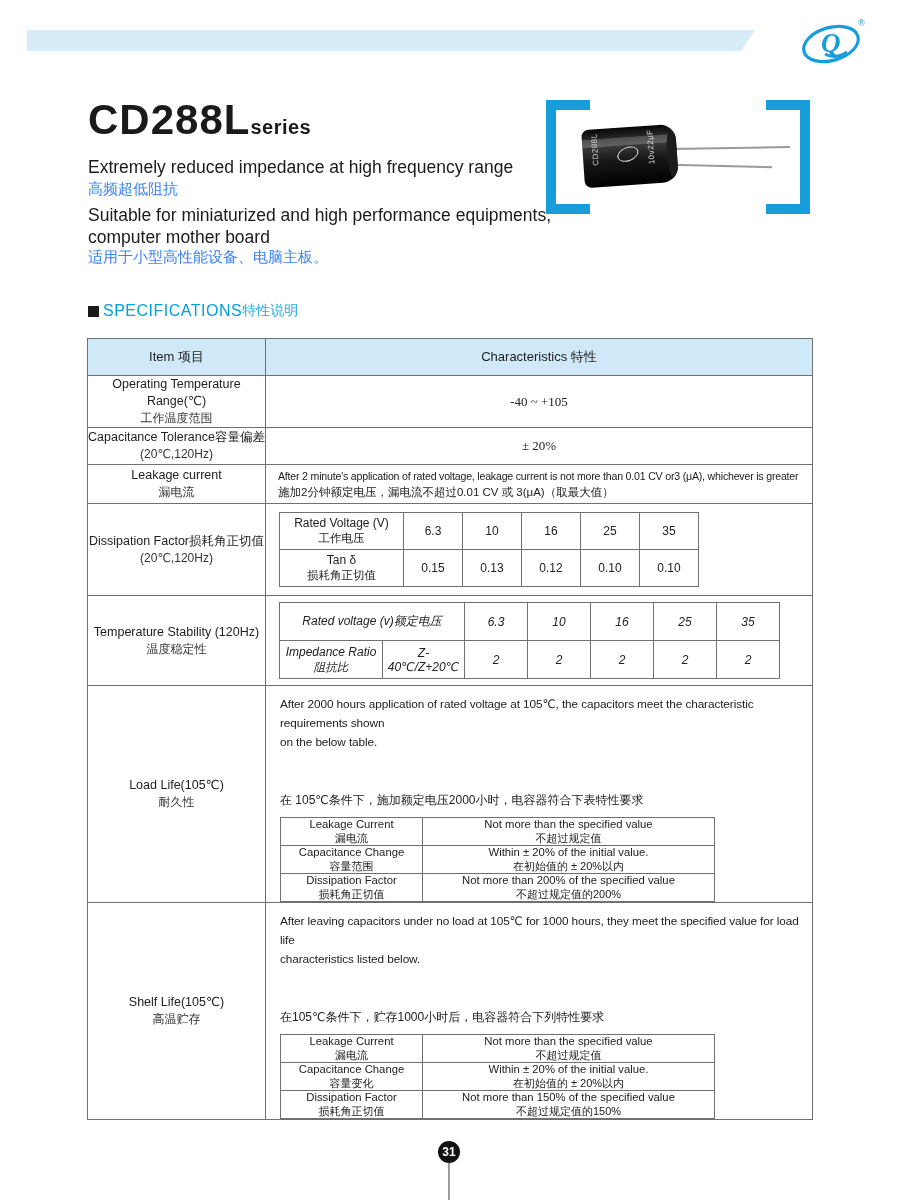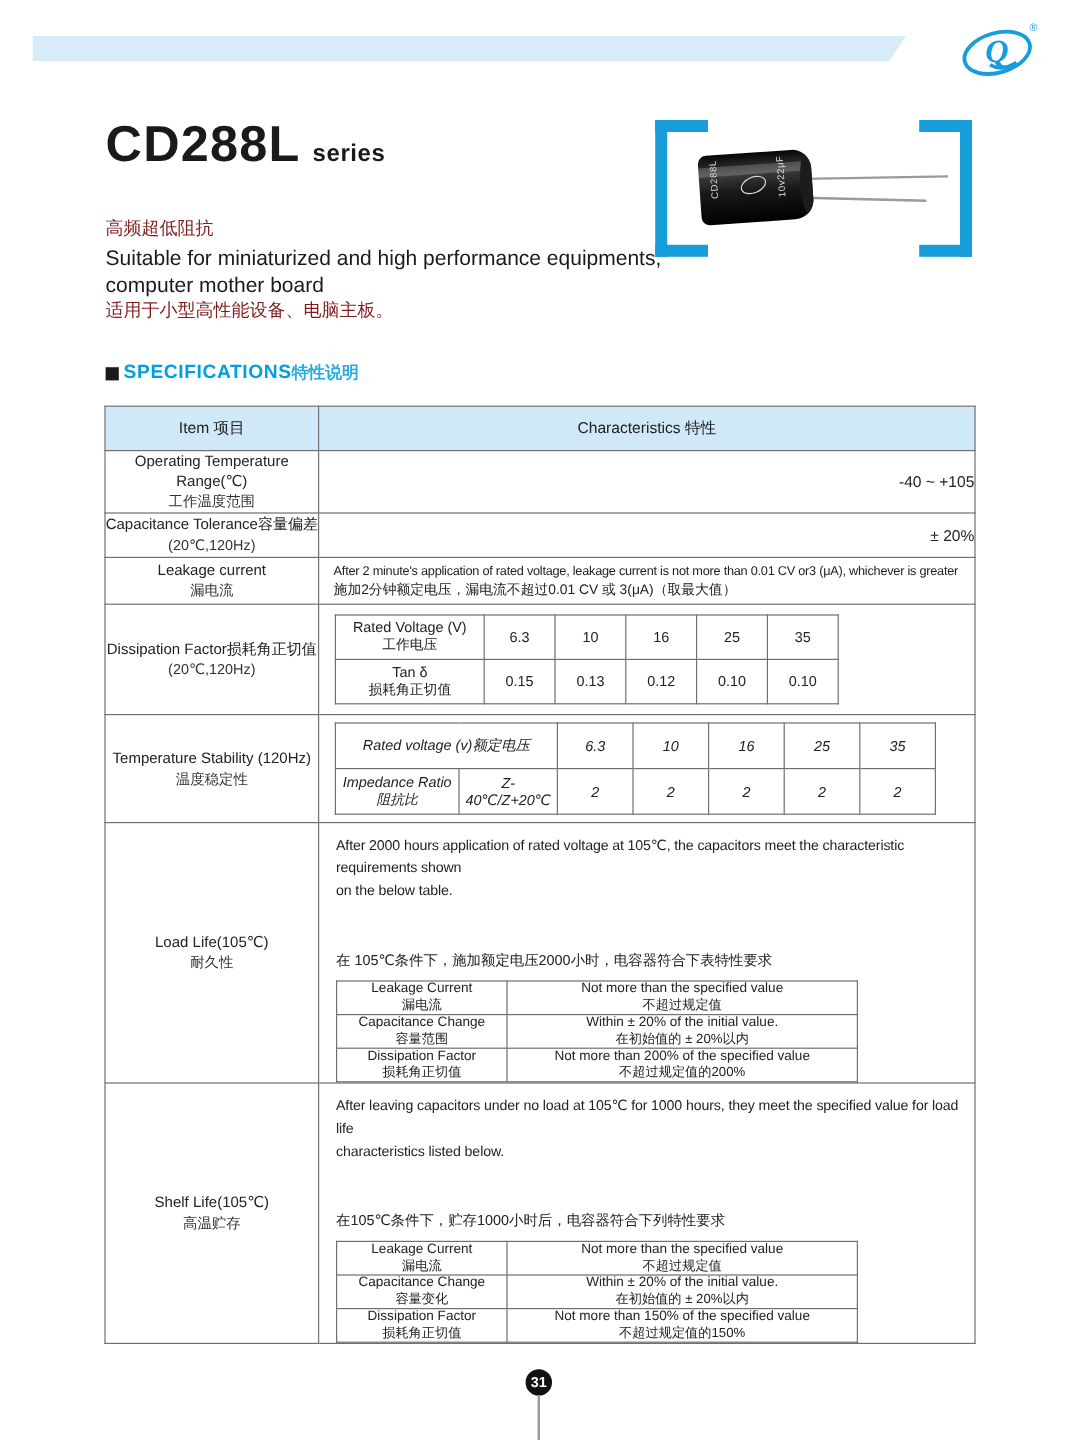--- a/index.html
+++ b/index.html
@@ -7,57 +7,57 @@
   #page { position:relative; width:900px; height:1200px; overflow:hidden; background:#fff; }
 
   
   .topband { position:absolute; left:27px; top:30px; width:728px; height:21px; background:#d7ecf9;
              clip-path:polygon(0 0,100% 0,calc(100% - 14px) 100%,0 100%); }
   .logo-wrap { position:absolute; left:795px; top:12px; width:80px; height:56px; }
 
   
   .title { position:absolute; left:88px; top:96px; font-weight:bold; color:#1a1a1a; letter-spacing:1px; }
   .title .big { font-size:42px; }
-  .title .small { font-size:20px; margin-left:10px; letter-spacing:0.5px; }
+  .title .small { font-size:20px; letter-spacing:0.5px; }
   .desc { position:absolute; left:88px; line-height:1.2; }
   .desc-en { font-size:17.5px; color:#1a1a1a; }
-  .desc-cn { font-size:15px; color:#7f1d1d; }
+  .desc-cn { font-size:15px; color:#3b82f6;font-family:Liberation Mono, monospace; }
 
   
   .bracket { position:absolute; top:100px; width:44px; height:114px; }
   .bracket.left  { left:546px; border-left:10px solid #189ddb; border-top:10px solid #189ddb; border-bottom:10px solid #189ddb; }
   .bracket.right { left:766px; border-right:10px solid #189ddb; border-top:10px solid #189ddb; border-bottom:10px solid #189ddb; }
   .cap-body { position:absolute; left:583px; top:127px; width:94px; height:58px;
               background:linear-gradient(180deg,#050505 0%,#3d3d3d 28%,#181818 55%,#000 100%);
               border-radius:7px 16px 16px 7px; transform:rotate(-4deg); overflow:hidden; }
   .cap-body .sheen { position:absolute; left:0; top:10px; width:100%; height:8px; background:rgba(255,255,255,0.18); }
   .cap-text { position:absolute; top:4px; writing-mode:vertical-rl; transform:rotate(180deg); color:#cfcfcf; font-size:8px; line-height:9px; letter-spacing:0.5px; }
   .cap-text.t1 { left:8px; }
   .cap-text.t2 { left:64px; color:#ddd; }
   .cap-logo { position:absolute; left:34px; top:20px; width:22px; height:14px; border:1.5px solid #d8d8d8; border-radius:50%; transform:rotate(-18deg); }
   .cap-cap { position:absolute; right:-4px; top:2px; width:14px; height:54px; background:#1c1c1c; border-radius:50%; }
   .lead { position:absolute; height:2px; background:#9a9a9a; }
   .lead.l1 { left:670px; top:147px; width:120px; transform:rotate(-1deg); }
   .lead.l2 { left:670px; top:165px; width:102px; transform:rotate(1.4deg); }
 
   
-  .sec-head { position:absolute; left:88px; top:302px; font-weight:bold; display:flex; align-items:center; }
+  .sec-head { position:absolute; left:88px; top:302px; font-weight:normal; display:flex; align-items:center; }
   .sec-sq { width:11px; height:11px; background:#1a1a1a; margin-right:4px; }
   .sec-en { color:#00a0e0; font-size:16px; letter-spacing:0.5px; }
   .sec-cn { color:#29abe2; font-size:14px; }
 
   
   table { border-collapse:collapse; }
   .spec { position:absolute; left:87px; top:338px; width:726px; table-layout:fixed; }
   .spec > tbody > tr > td, .spec > tbody > tr > th { border:1px solid #707070; vertical-align:middle; }
   .spec th { background:#cfe9f8; font-weight:normal; font-size:13px; color:#222; }
   .c-item { width:178px; text-align:center; }
   .lbl-en { font-size:12.5px; color:#222; line-height:17px; }
   .lbl-cn { font-size:12px; color:#333; line-height:17px; }
-  .val-center { text-align:right; font-size:13px; color:#222; }
+  .val-center { text-align:center; font-size:13px; color:#222;font-family:Liberation Serif, serif; }
   .leak-cell { padding:3px 0 3px 12px; }
   .leak-en { font-size:10.6px; letter-spacing:-0.2px; white-space:nowrap; line-height:16px; color:#222; }
   .leak-cn { font-size:11.5px; line-height:16px; color:#222; }
 
   
   .nest { margin-left:13px; }
   .nest td { border:1px solid #707070; text-align:center; font-size:12px; color:#222; }
   .nest .nlbl-en { font-size:12px; line-height:15px; }
   .nest .nlbl-cn { font-size:11.5px; line-height:15px; }
   .diss td { height:37px; }
@@ -96,20 +96,21 @@
       <path d="M30 42 q10 6 22 -2" fill="none" stroke="#189ddb" stroke-width="3"></path>
       <text x="26" y="40" font-size="27" font-style="italic" font-weight="bold" fill="#189ddb" font-family="Liberation Serif, serif">Q</text>
       <text x="63" y="14" font-size="9" fill="#189ddb">®</text>
     </svg>
   </div>
 
   <div class="title">
     <span class="big">CD288L</span><span class="small">series</span>
   </div>
 
+  <div class="desc desc-en" style="top:157px">Extremely reduced impedance at high frequency range</div>
   <div class="desc desc-cn" style="top:182px">高频超低阻抗</div>
   <div class="desc desc-en" style="top:205px">Suitable for miniaturized and high performance equipments,</div>
   <div class="desc desc-en" style="top:227px">computer mother board</div>
   <div class="desc desc-cn" style="top:250px">适用于小型高性能设备、电脑主板。</div>
 
   <div class="bracket left"></div>
   <div class="bracket right"></div>
   <div class="lead l1"></div>
   <div class="lead l2"></div>
   <div class="cap-body">

